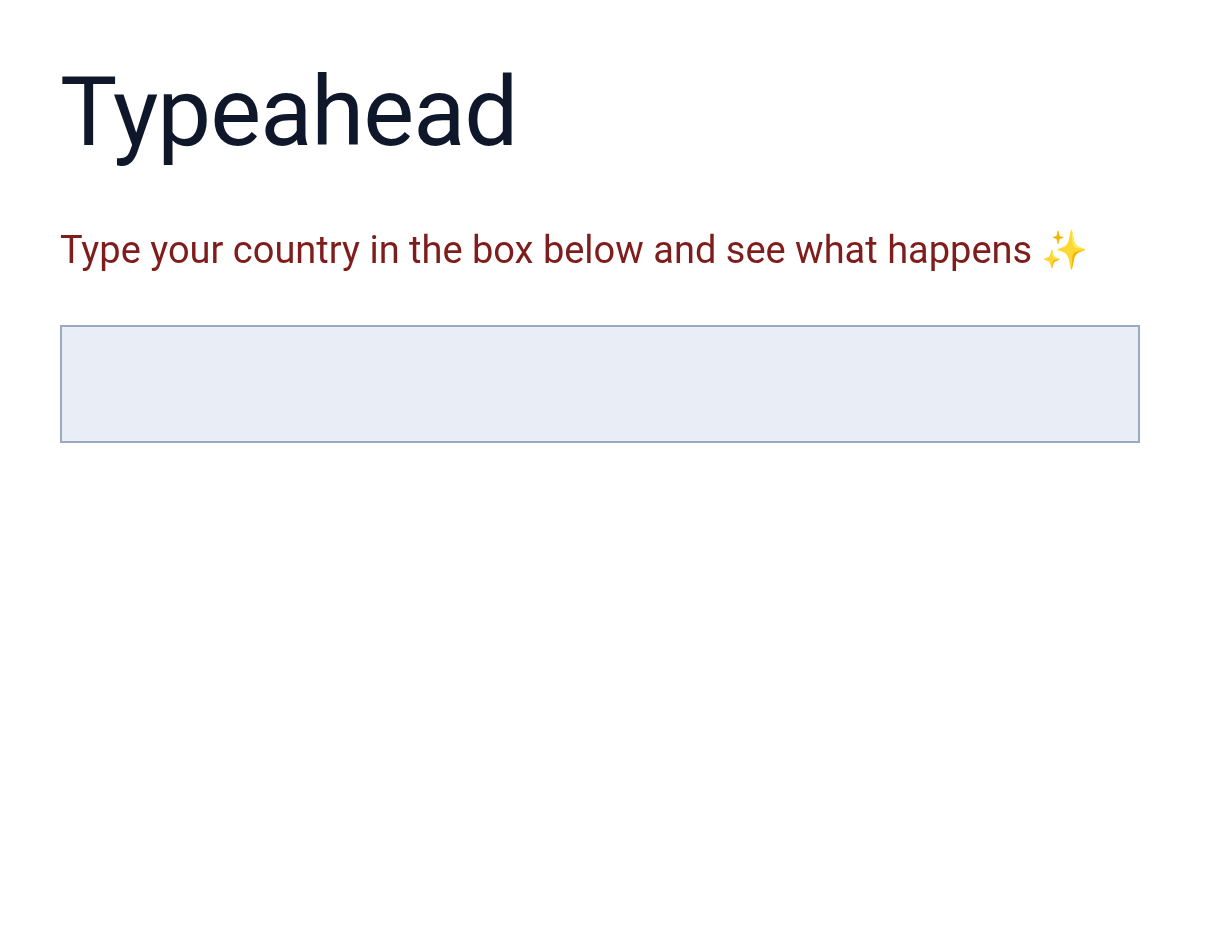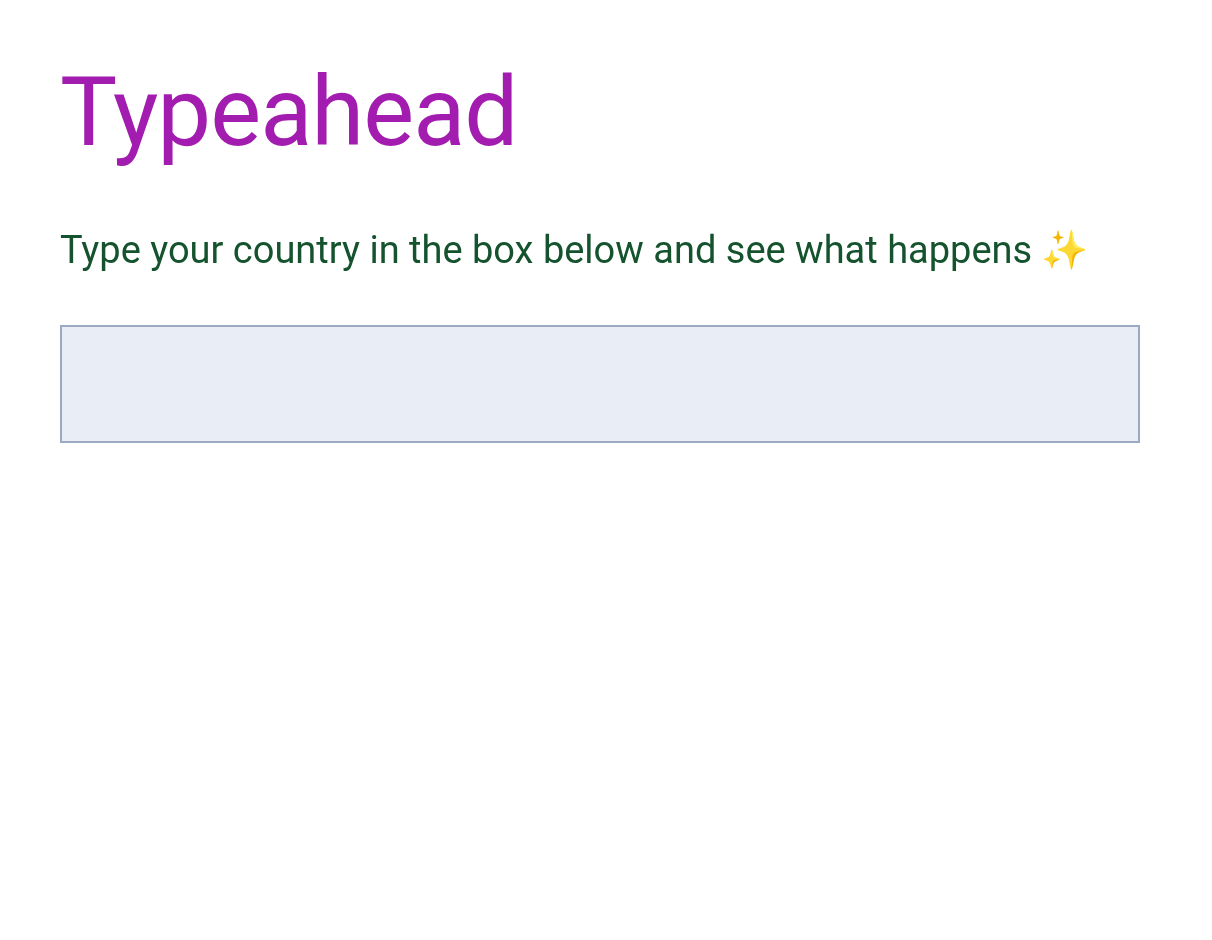--- a/index.html
+++ b/index.html
@@ -9,29 +9,29 @@
     }
     body {
       font-family: -apple-system, BlinkMacSystemFont, 'Segoe UI', Roboto, 'Helvetica Neue', Arial, sans-serif;
       background: #ffffff;
       padding: 60px;
       color: #1e2a3a;
     }
     .page-title {
       font-size: 96px;
       font-weight: 400;
-      color: #a21caf;
+      color: #0f172a;
       line-height: 1.1;
       margin-bottom: 60px;
       letter-spacing: -1px;
     }
     .subtitle {
       font-size: 38px;
       font-weight: 400;
-      color: #14532d;
+      color: #7f1d1d;
       margin-bottom: 50px;
       line-height: 1.3;
     }
     .sparkle-icon {
       display: inline;
     }
     .country-input {
       width: 100%;
       max-width: 1080px;
       height: 118px;

